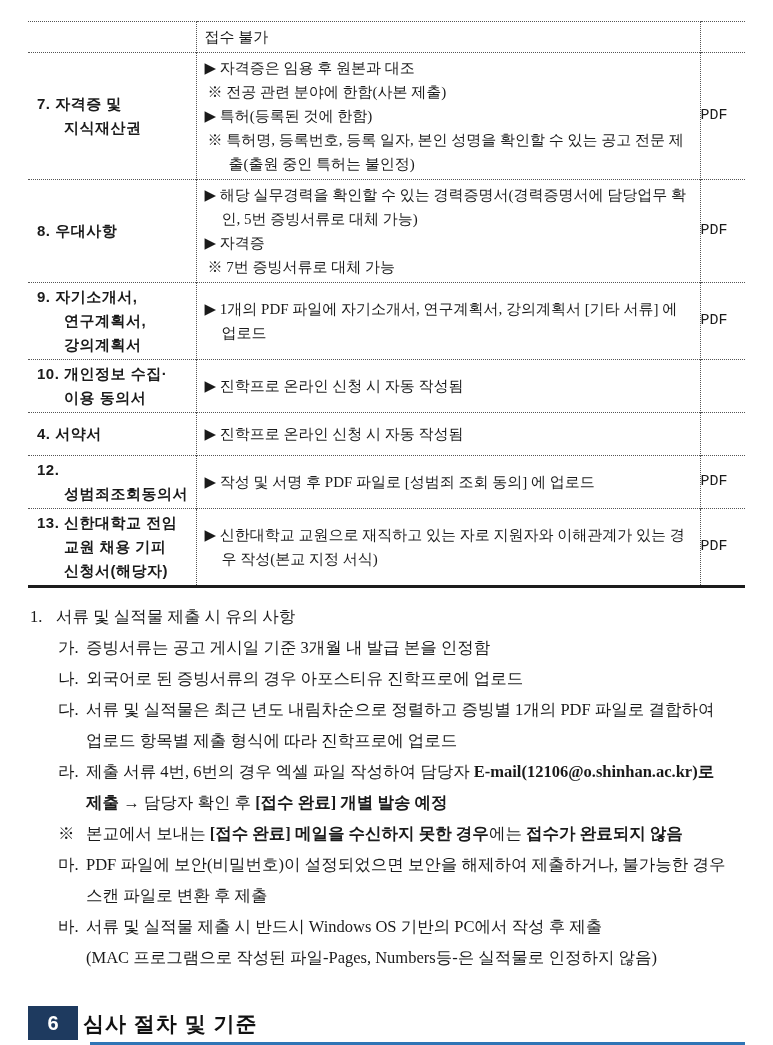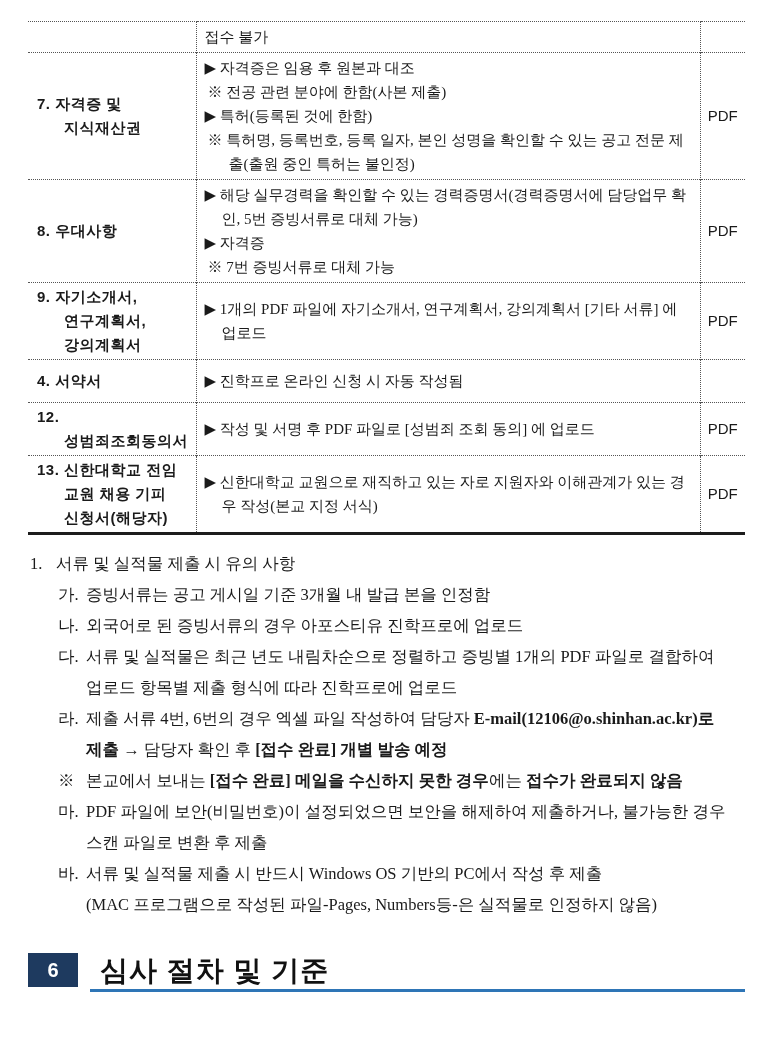--- a/index.html
+++ b/index.html
@@ -47,23 +47,22 @@
     letter-spacing: 0.5px;
     word-break: keep-all;
   }
   td.c-content {
     width: 504px;
     border-right: 1px dotted #555;
     padding: 3px 6px 3px 8px;
   }
   td.c-pdf {
     width: 45px;
-    text-align: center;
     font-size: 14.5px;
-    font-family: Liberation Sans, sans-serif;
+    font-family: Liberation Mono, monospace;
   }
   .cl { padding-left: 17px; text-indent: -17px; }
   .cl-sub { margin-left: 3px; padding-left: 21px; text-indent: -21px; }
   .cl-plain { padding-left: 0; text-indent: 0; }
 
   
   .notes { margin-top: 13px; width: 717px; }
   .note-item {
     display: flex;
     font-size: 16.5px;
@@ -90,24 +89,24 @@
     width: 50px; height: 34px;
     color: #ffffff;
     font-family: "Liberation Sans", "DejaVu Sans", sans-serif;
     font-weight: bold;
     font-size: 20px;
     text-align: center;
     line-height: 34px;
   }
   .section-title {
     position: absolute;
-    left: 72px; top: 2px;
+    left: 55px; top: 2px;
     font-family: "Liberation Sans", "DejaVu Sans", sans-serif;
     font-weight: bold;
-    font-size: 28px;
+    font-size: 21px;
     letter-spacing: 1px;
     color: #111;
     line-height: 32px;
   }
   .section-underline {
     position: absolute;
     left: 62px; right: 0; bottom: 0;
     height: 3px;
   }
 </style>
@@ -149,20 +148,29 @@
           <td class="c-pdf">PDF</td>
         </tr>
         <tr style="height: 54px;">
           <td class="c-label">
             <div class="lbl">9. 자기소개서, 연구계획서, 강의계획서</div>
           </td>
           <td class="c-content">
             <div class="cl">▶ 1개의 PDF 파일에 자기소개서, 연구계획서, 강의계획서 [기타 서류] 에 업로드</div>
           </td>
           <td class="c-pdf">PDF</td>
+        </tr>
+        <tr style="height: 46px;">
+          <td class="c-label">
+            <div class="lbl">10. 개인정보 수집·이용 동의서</div>
+          </td>
+          <td class="c-content">
+            <div class="cl">▶ 진학프로 온라인 신청 시 자동 작성됨</div>
+          </td>
+          <td class="c-pdf"></td>
         </tr>
         <tr style="height: 43px;">
           <td class="c-label">
             <div class="lbl">4. 서약서</div>
           </td>
           <td class="c-content">
             <div class="cl">▶ 진학프로 온라인 신청 시 자동 작성됨</div>
           </td>
           <td class="c-pdf"></td>
         </tr>

